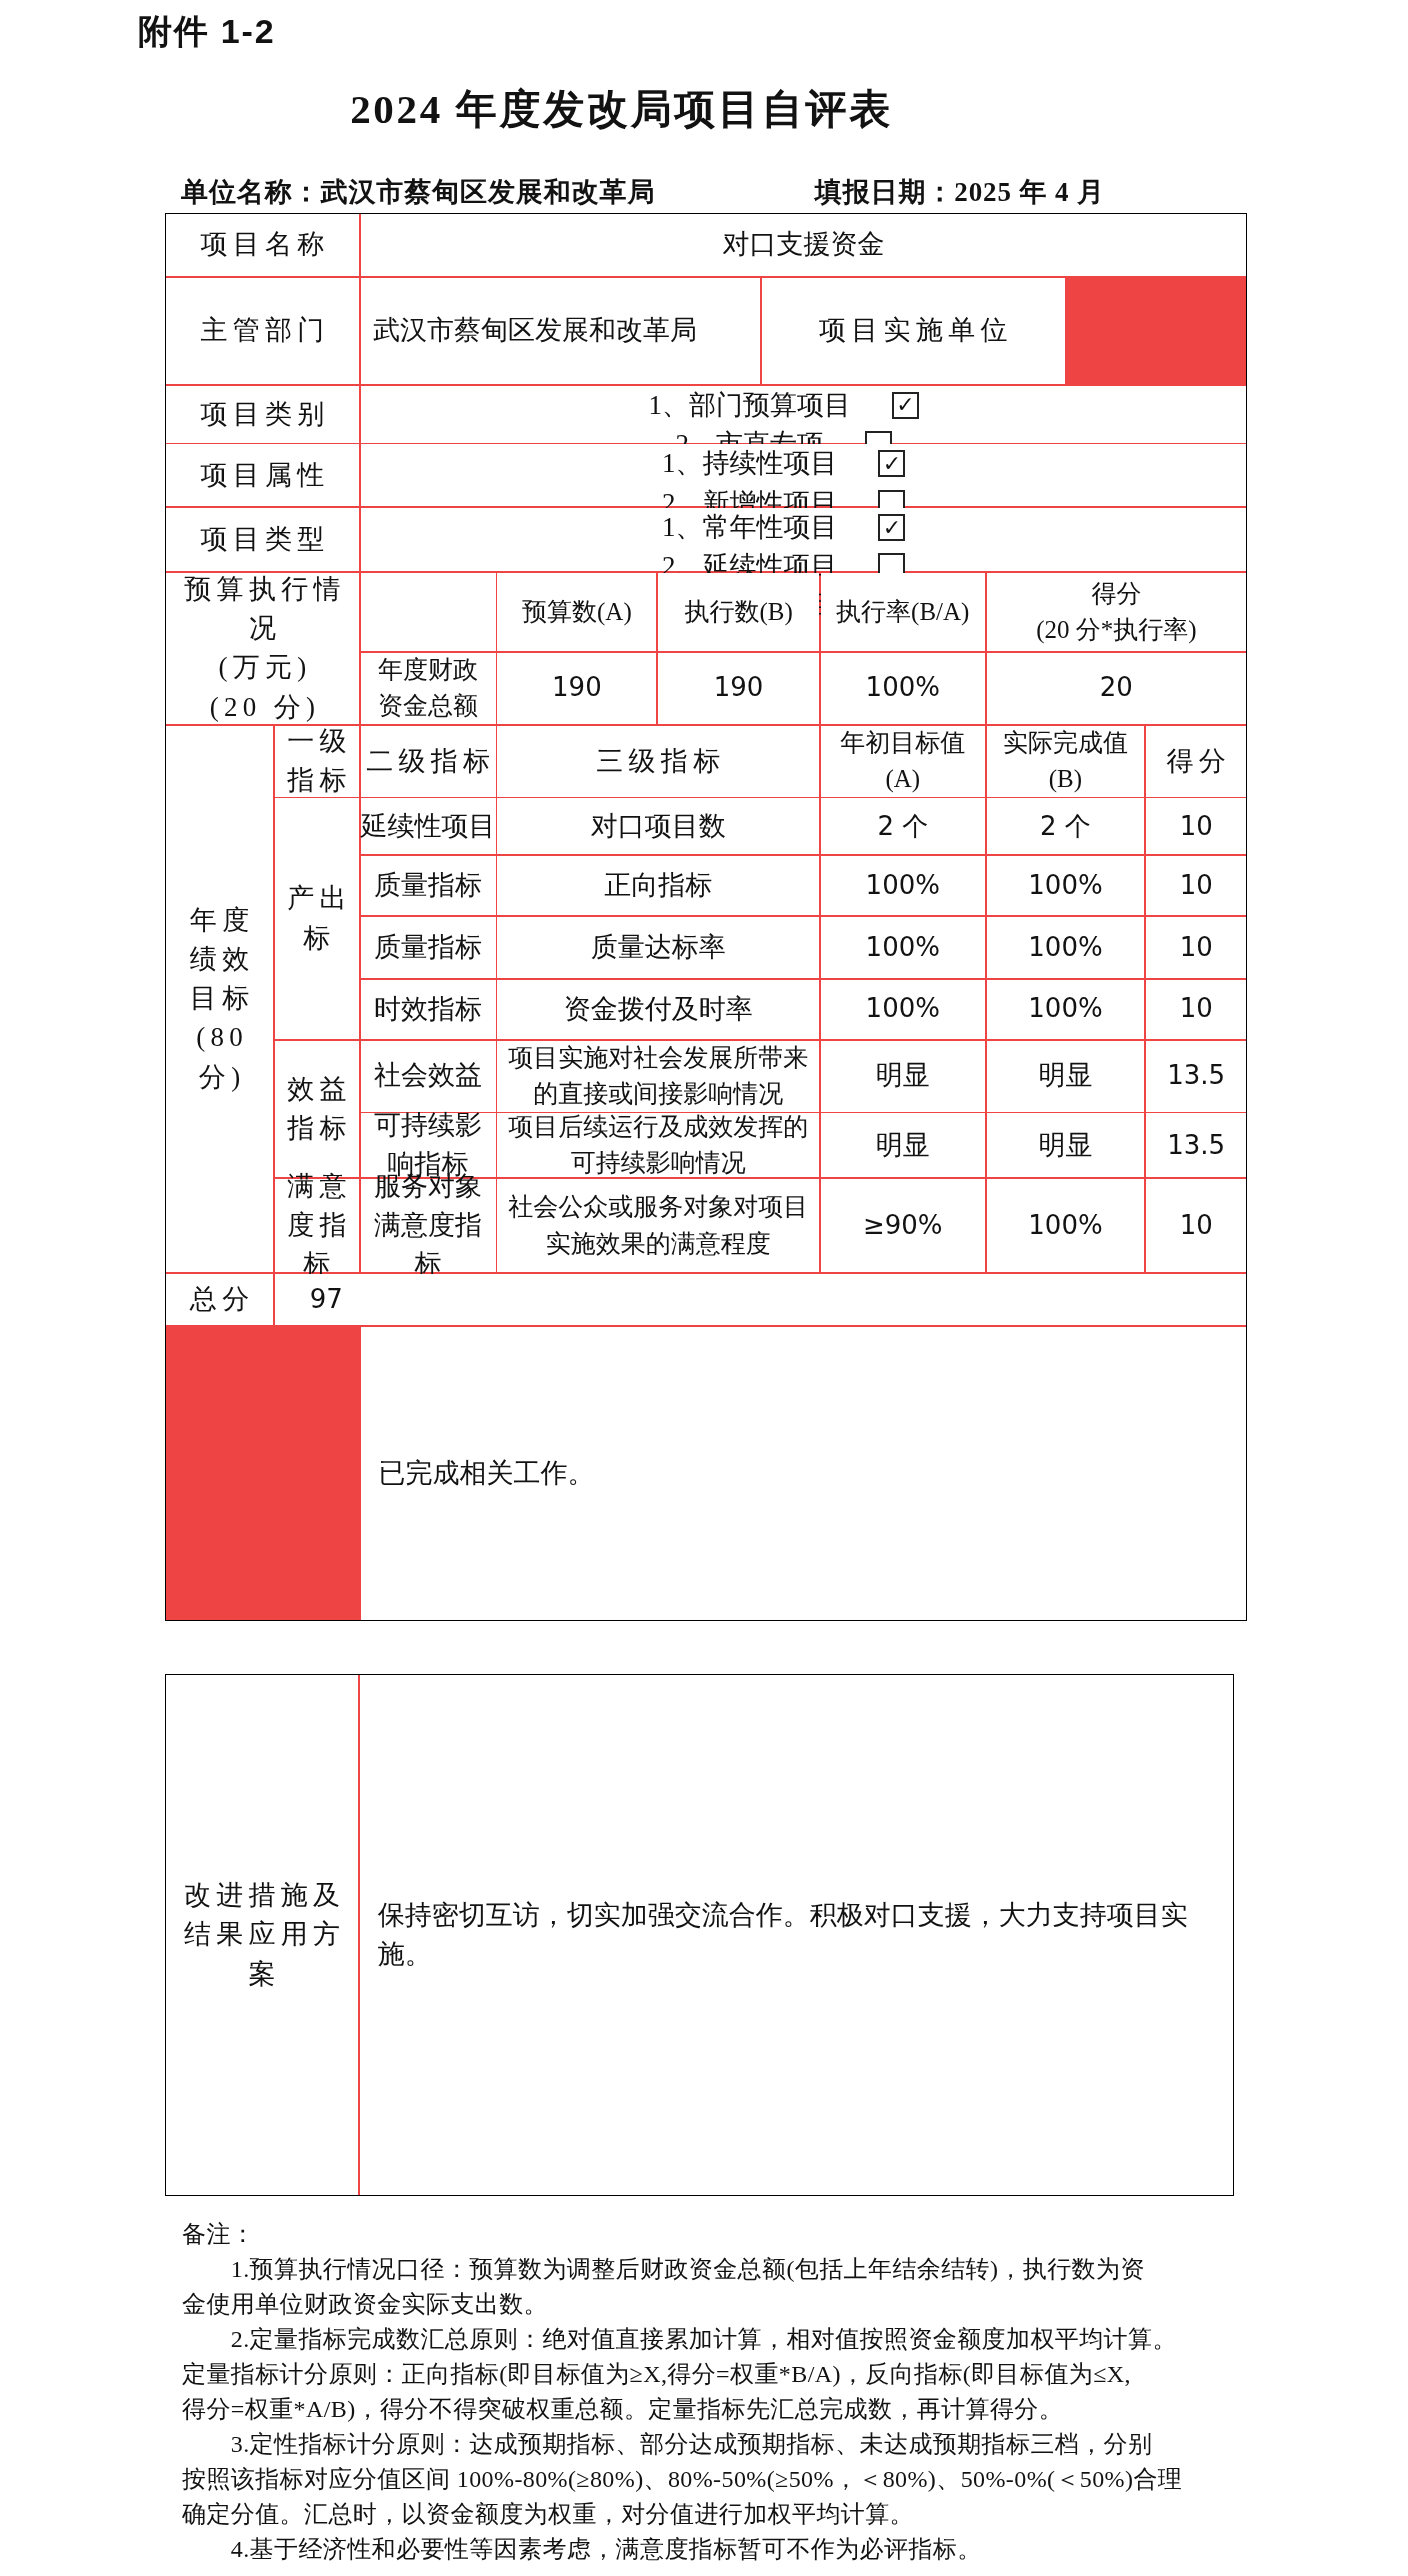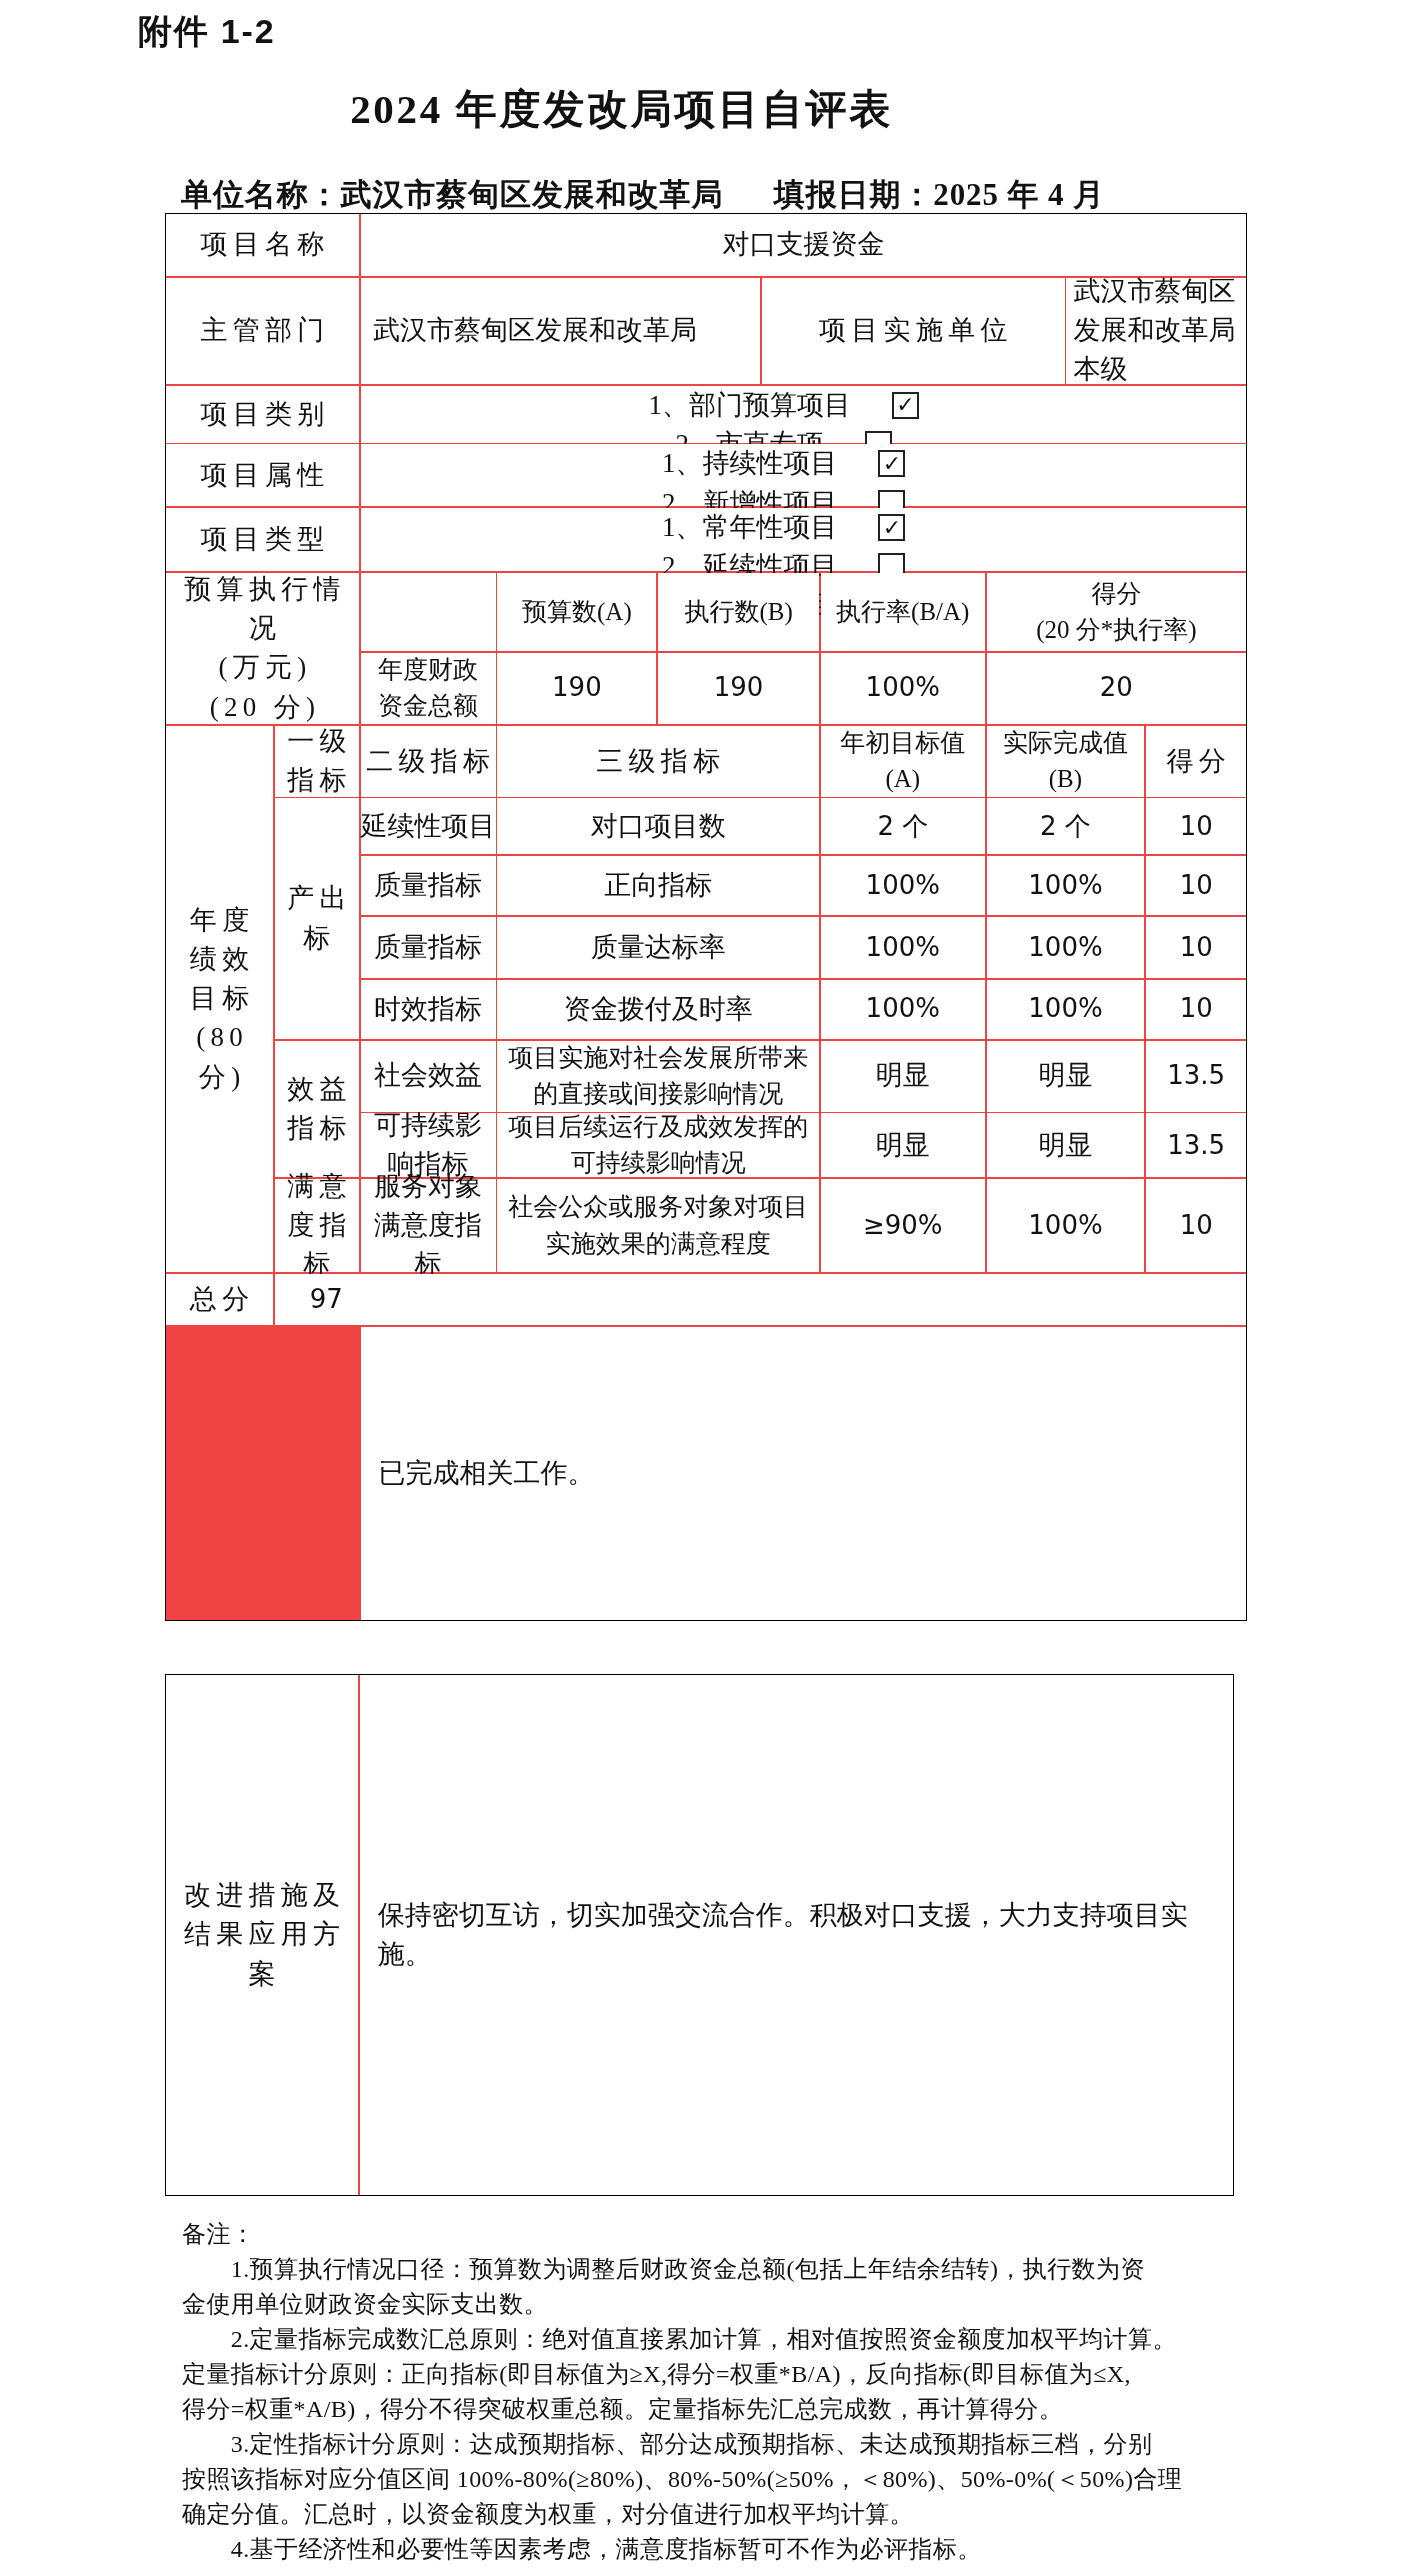--- a/index.html
+++ b/index.html
@@ -4,21 +4,21 @@
 <style>
   html,body{margin:0;padding:0;}
   body{
     width:1408px;height:2576px;position:relative;background:#ffffff;
     font-family:"Liberation Serif","DejaVu Serif",serif;color:#121212;
     overflow:hidden;
   }
   .header{position:absolute;left:138px;top:9px;width:967px;}
   .attach{font-family:"Liberation Sans","DejaVu Sans",sans-serif;font-weight:bold;font-size:34px;letter-spacing:1.8px;}
   .title{margin-top:27px;text-align:center;font-weight:bold;font-size:41px;letter-spacing:2.7px;}
-  .infoline{margin-top:37px;display:flex;justify-content:space-between;padding-left:43px;font-weight:bold;font-size:31px;letter-spacing:0.9px;}
+  .infoline{margin-top:37px;display:flex;justify-content:space-between;padding-left:43px;font-weight:bold;font-size:27px;letter-spacing:0.9px;}
 
   .tbl{position:absolute;left:165px;background:#ef4444;border:1.8px solid #000;display:grid;grid-gap:1.8px;}
   #tbl1{top:213px;grid-template-columns:107px 84px 135px 159px 102px 57px 164px 78px 78px 100px;
         grid-template-rows:62px 106px 57px 62px 63px 78px 71px 71px 56px 59px 61px 59px 71px 64px 93px 51px 293px;}
   #tbl2{top:1674px;grid-template-columns:192px 873px;grid-template-rows:520px;}
 
   .cell{background:#fff;display:flex;align-items:center;justify-content:center;text-align:center;font-size:27px;line-height:1.45;}
   .lbl{letter-spacing:5.3px;padding-left:5.3px;}
   .pre{white-space:pre-line;}
   .left{justify-content:flex-start;text-align:left;}
@@ -48,21 +48,20 @@
 </div>
 
 <div class="tbl" id="tbl1">
 
   <div class="cell lbl" style="grid-area:1/1/2/3">项目名称</div>
   <div class="cell" style="grid-area:1/3/2/11">对口支援资金</div>
 
   <div class="cell lbl" style="grid-area:2/1/3/3">主管部门</div>
   <div class="cell left pad14" style="grid-area:2/3/3/6">武汉市蔡甸区发展和改革局</div>
   <div class="cell lbl" style="grid-area:2/6/3/9">项目实施单位</div>
-  <div class="cell left pre" style="grid-area:2/9/3/11;padding:0 7px;">武汉市蔡甸区发展和改革局本级</div>
 
   <div class="cell lbl" style="grid-area:3/1/4/3">项目类别</div>
   <div class="cell left opts" style="grid-area:3/3/4/11">
     <span class="opt">
         <span>1、部门预算项目</span>
         <i class="cb">✓</i>
       </span>
     <span class="opt">
         <span>2、市直专项</span>
         <i class="cb"></i>

